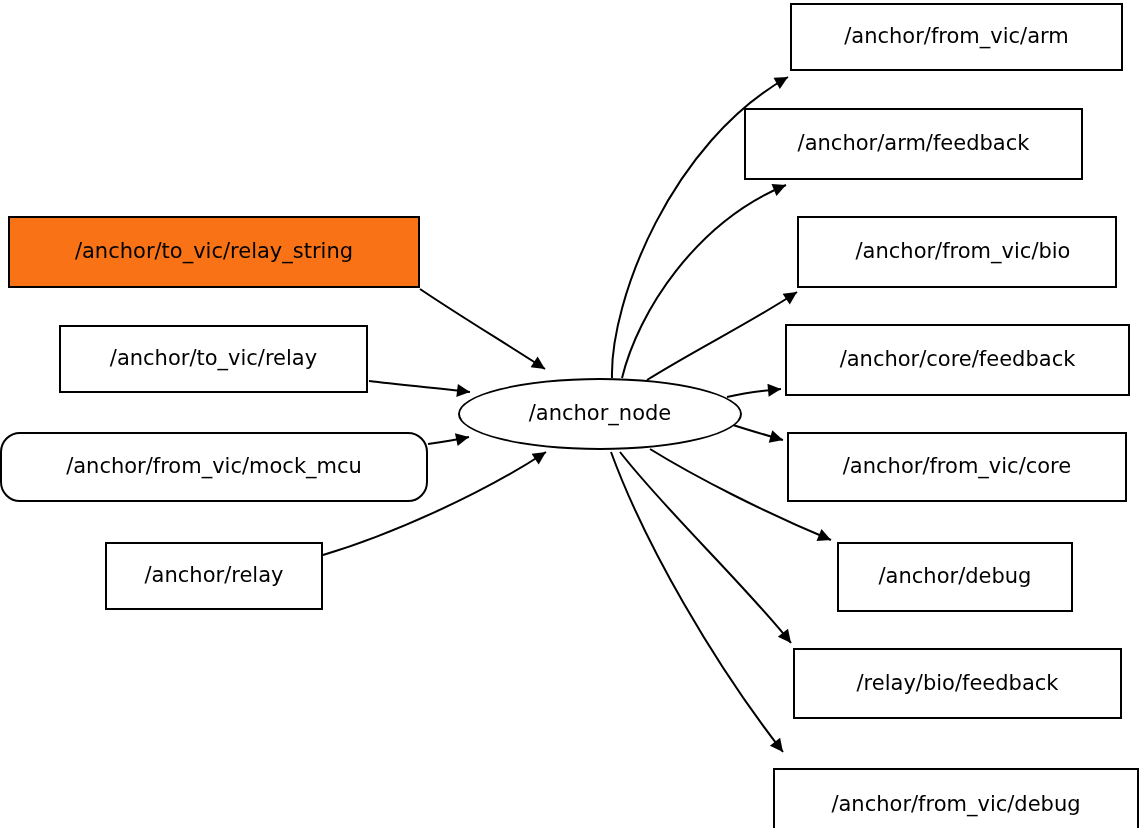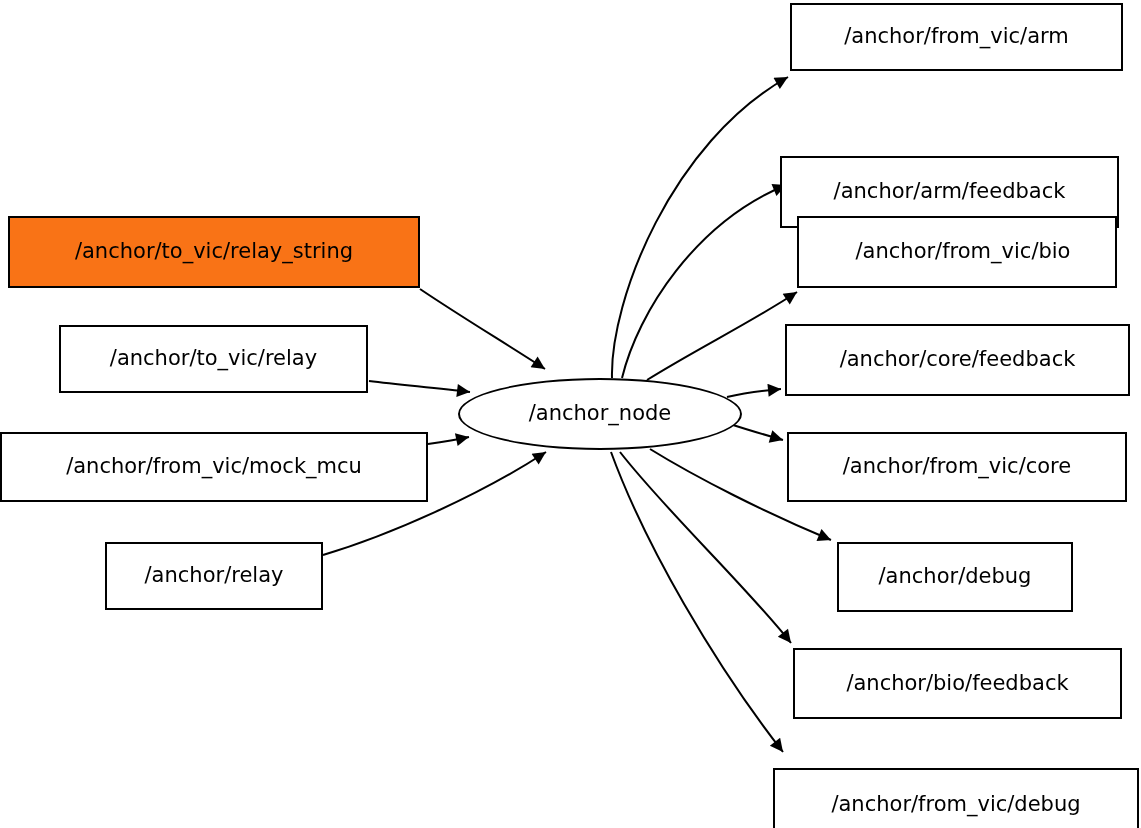--- a/index.html
+++ b/index.html
@@ -74,43 +74,43 @@
 
   <div class="node ellipse" style="left: 458px; top: 378px; width: 284px; height: 72px; border-color: rgb(0, 0, 0); background: rgb(255, 255, 255);">
     <span class="lbl">/anchor_node</span>
   </div>
   <div class="node box" style="left: 8px; top: 216px; width: 412px; height: 72px; border-color: rgb(0, 0, 0); background: #f97316;">
     <span class="lbl">/anchor/to_vic/relay_string</span>
   </div>
   <div class="node box" style="left: 59px; top: 325px; width: 309px; height: 68px; border-color: rgb(0, 0, 0); background: rgb(255, 255, 255);">
     <span class="lbl">/anchor/to_vic/relay</span>
   </div>
-  <div class="node box" style="left: 0px; top: 432px; width: 428px; height: 70px; border-color: rgb(0, 0, 0); background: rgb(255, 255, 255);">
+  <div class="node box" style="left: 0px; top: 432px; width: 428px; height: 70px; border-color: rgb(0, 0, 0); background: rgb(255, 255, 255); border-radius: 20px;">
     <span class="lbl">/anchor/from_vic/mock_mcu</span>
   </div>
   <div class="node box" style="left: 105px; top: 542px; width: 218px; height: 68px; border-color: rgb(0, 0, 0); background: rgb(255, 255, 255); text-align: center;">
     <span class="lbl">/anchor/relay</span>
   </div>
   <div class="node box" style="left: 790px; top: 3px; width: 333px; height: 68px; border-color: rgb(0, 0, 0); background: rgb(255, 255, 255);">
     <span class="lbl">/anchor/from_vic/arm</span>
   </div>
-  <div class="node box" style="left: 780px; top: 108px; width: 339px; height: 72px; border-color: rgb(0, 0, 0); background: rgb(255, 255, 255); margin-top: 48px;">
+  <div class="node box" style="left: 744px; top: 108px; width: 339px; height: 72px; border-color: rgb(0, 0, 0); background: rgb(255, 255, 255);">
     <span class="lbl">/anchor/arm/feedback</span>
   </div>
   <div class="node box" style="left: 797px; top: 216px; width: 320px; height: 72px; border-color: rgb(0, 0, 0); background: rgb(255, 255, 255); padding-left: 12px;">
     <span class="lbl">/anchor/from_vic/bio</span>
   </div>
   <div class="node box" style="left: 785px; top: 324px; width: 345px; height: 72px; border-color: rgb(0, 0, 0); background: rgb(255, 255, 255);">
     <span class="lbl">/anchor/core/feedback</span>
   </div>
   <div class="node box" style="left: 837px; top: 542px; width: 236px; height: 70px; border-color: rgb(0, 0, 0); background: rgb(255, 255, 255);">
     <span class="lbl">/anchor/debug</span>
   </div>
   <div class="node box" style="left: 787px; top: 432px; width: 340px; height: 70px; border-color: rgb(0, 0, 0); background: rgb(255, 255, 255);">
     <span class="lbl">/anchor/from_vic/core</span>
   </div>
   <div class="node box" style="left: 793px; top: 648px; width: 329px; height: 71px; border-color: rgb(0, 0, 0); background: rgb(255, 255, 255);">
-    <span class="lbl">/anchor/bio/feedback</span>
+    <span class="lbl">/relay/bio/feedback</span>
   </div>
   <div class="node box" style="left: 773px; top: 756px; width: 366px; height: 74px; border-color: rgb(0, 0, 0); background: rgb(255, 255, 255); margin-top: 12px;">
     <span class="lbl">/anchor/from_vic/debug</span>
   </div>
 </div>
 
 </body></html>

